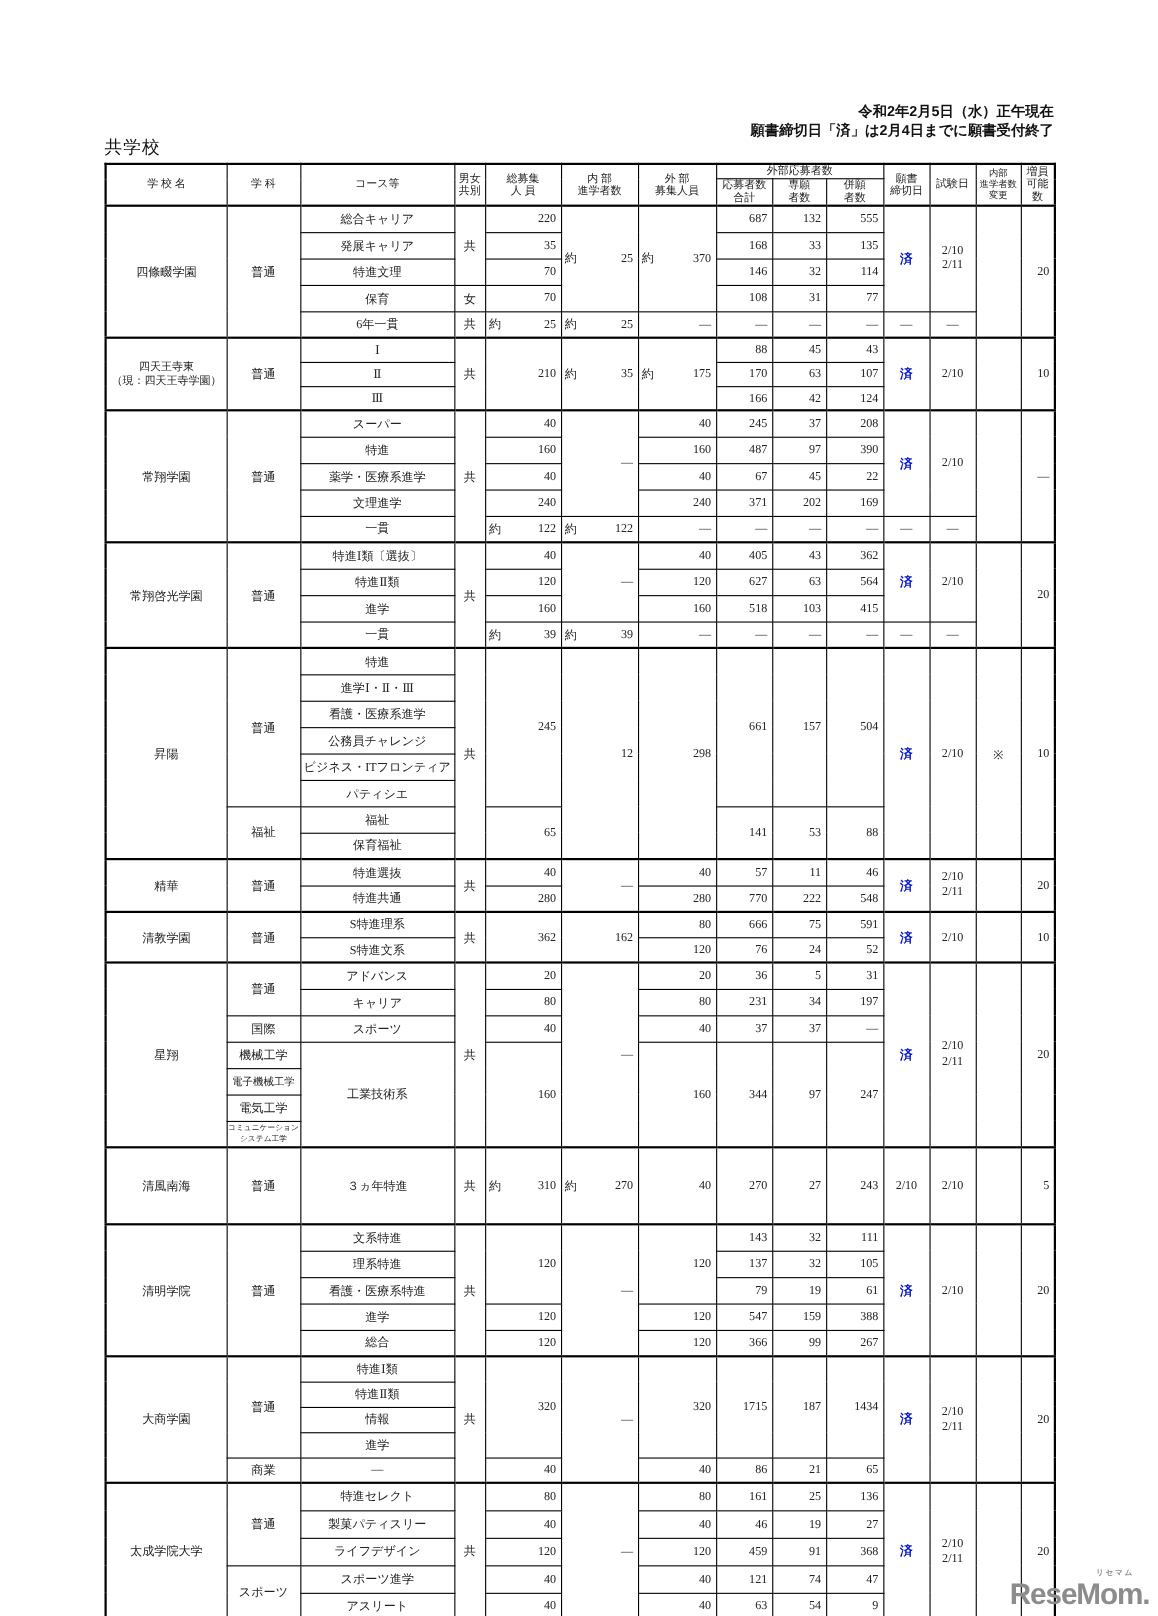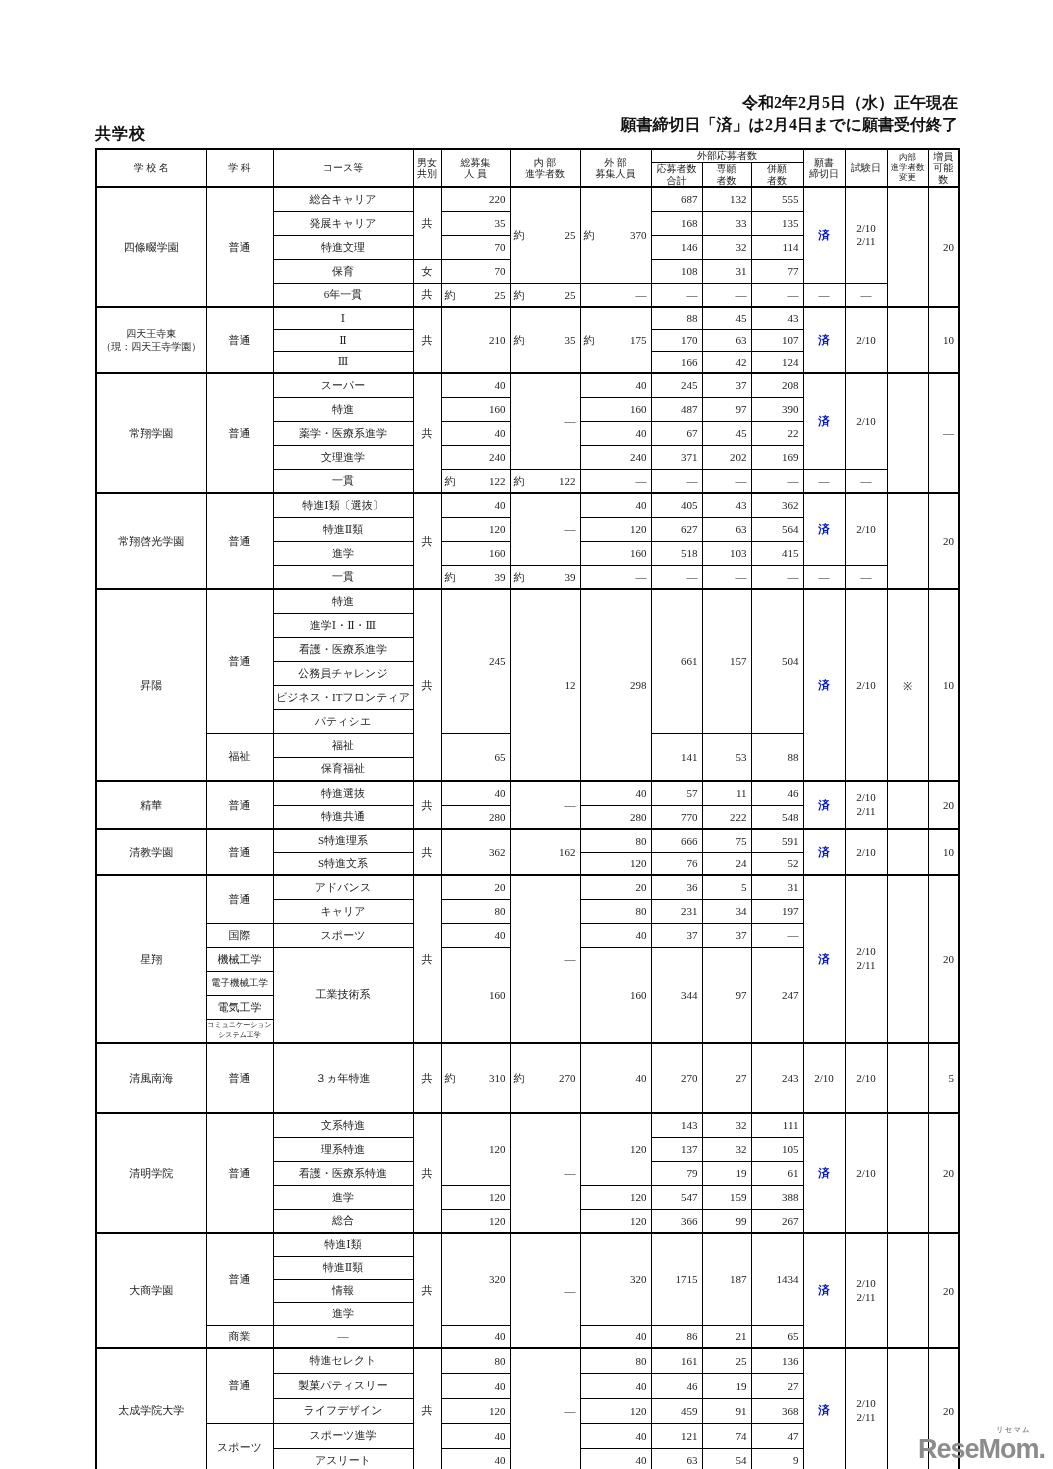--- a/index.html
+++ b/index.html
@@ -2,27 +2,27 @@
 <html><head>
 <meta charset="utf-8">
 <style>
   html,body{margin:0;padding:0;}
   body{
     width:1053px;height:1469px;position:relative;background:#ffffff;
     font-family:"Liberation Serif","DejaVu Serif",serif;color:#1e1e1e;
   }
   .top-note{
     position:absolute;top:92px;right:95px;text-align:right;
-    font-family:Liberation Serif, serif;
-    font-weight:bold;font-size:16px;line-height:1.35;color:#111;
+    font-family:Liberation Sans, sans-serif;
+    font-weight:bold;font-size:13px;line-height:1.35;color:#111;
   }
   .page-title{
     position:absolute;top:124px;left:95px;
     font-family:"Liberation Sans","DejaVu Sans",sans-serif;
-    font-weight:bold;font-size:16px;color:#111;letter-spacing:1px;
+    font-weight:normal;font-size:16px;color:#111;letter-spacing:1px;
   }
   table{
     border-collapse:collapse;table-layout:fixed;
     position:absolute;left:95px;top:148px;width:863px;
     border:2px solid #000;
   }
   th,td{
     border:1px solid #000;padding:0;text-align:center;vertical-align:middle;
     font-size:11px;color:#222;overflow:hidden;
   }

